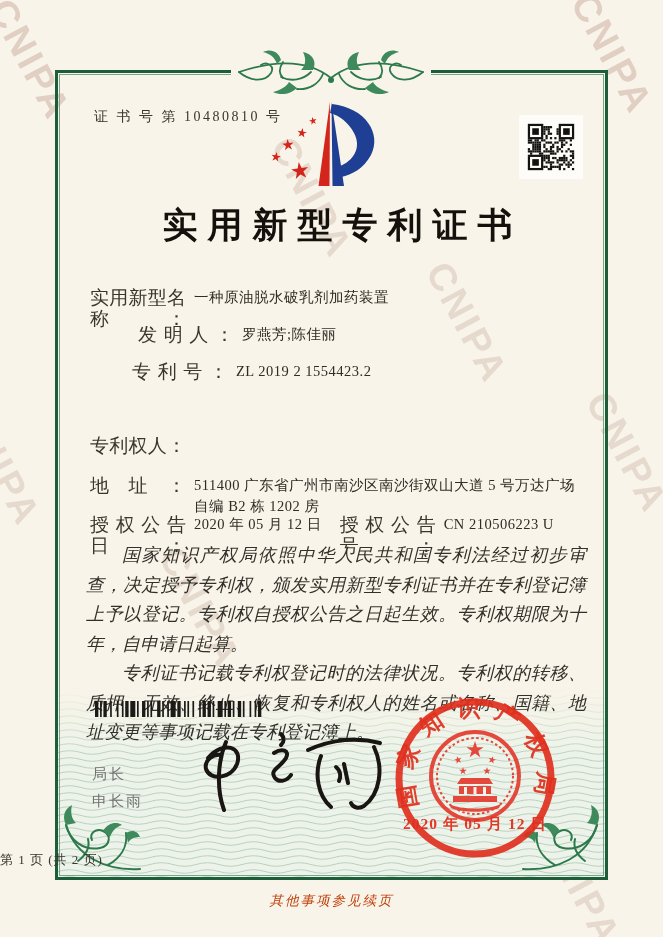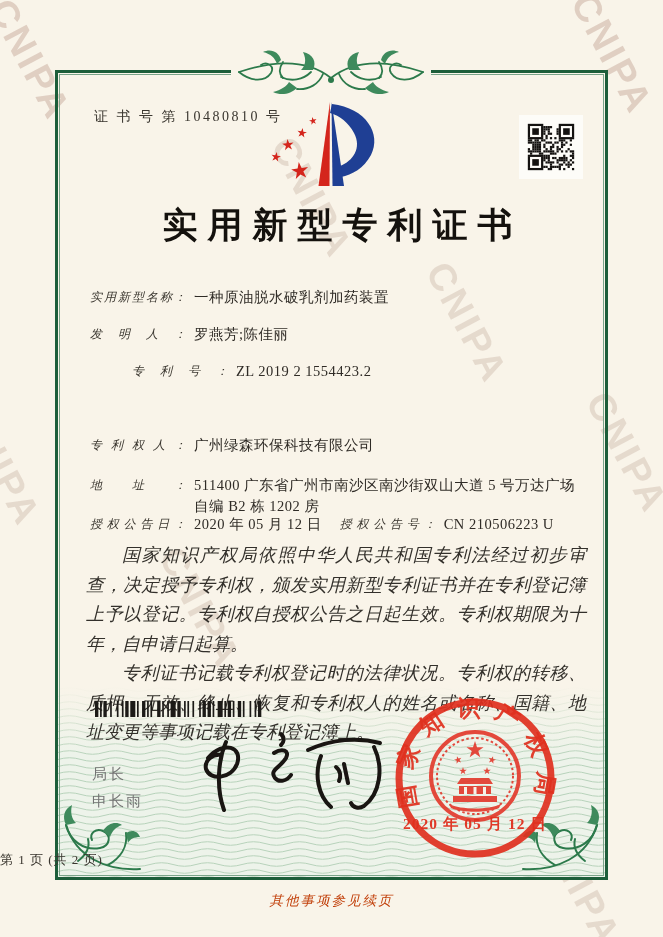--- a/index.html
+++ b/index.html
@@ -56,22 +56,22 @@
     letter-spacing:10px;text-indent:10px;padding-left:12px;
   }
   
   .field-row{
     position:absolute;left:90px;right:60px;z-index:4;
     font-size:14.5px;line-height:21px;color:#2f2b26;
     display:flex;align-items:flex-start;
   }
   .flabel{
     display:inline-block;width:96px;flex:0 0 96px;
-    font-size:12px;color:#3a362f;
-    text-align:justify;text-align-last:justify;font-style:italic;
+    font-size:19px;color:#3a362f;
+    text-align:justify;text-align-last:justify;
   }
   .fvalue{margin-left:8px;letter-spacing:.5px;}
   .fvalue .line2{display:block;}
   .flabel2{margin-left:18px;}
   
   .body-text{
     position:absolute;left:86px;width:500px;top:541px;z-index:4;
     font-size:18px;line-height:29.5px;color:#33302b;
     font-style:italic;
   }
@@ -367,31 +367,30 @@
       <rect x="10" y="19" width="1" height="5" fill="#141210"></rect>
       <rect x="6" y="20" width="3" height="3" fill="#141210"></rect>
     </svg>
 
   <div class="title">实用新型专利证书</div>
 
   <div class="field-row" style="top:287px;">
     <span class="flabel">实用新型名称：</span>
     <span class="fvalue">一种原油脱水破乳剂加药装置</span>
   </div>
-  <div class="field-row" style="top:324px;">
+  <div class="field-row" style="top:324px;margin-left:48px;">
     <span class="flabel">发明人：</span>
     <span class="fvalue">罗燕芳;陈佳丽</span>
   </div>
   <div class="field-row" style="top:361px;margin-left:42px;">
     <span class="flabel">专利号：</span>
     <span class="fvalue">ZL 2019 2 1554423.2</span>
   </div>
   <div class="field-row" style="top:435px;">
     <span class="flabel">专利权人：</span>
-    <span class="fvalue">广州绿森环保科技有限公司</span>
   </div>
   <div class="field-row" style="top:475px;">
     <span class="flabel">地址：</span>
     <span class="fvalue">
       <span>511400 广东省广州市南沙区南沙街双山大道 5 号万达广场</span>
       <span class="line2">自编 B2 栋 1202 房</span>
     </span>
   </div>
   <div class="field-row" style="top:514px;">
     <span class="flabel">授权公告日：</span>

